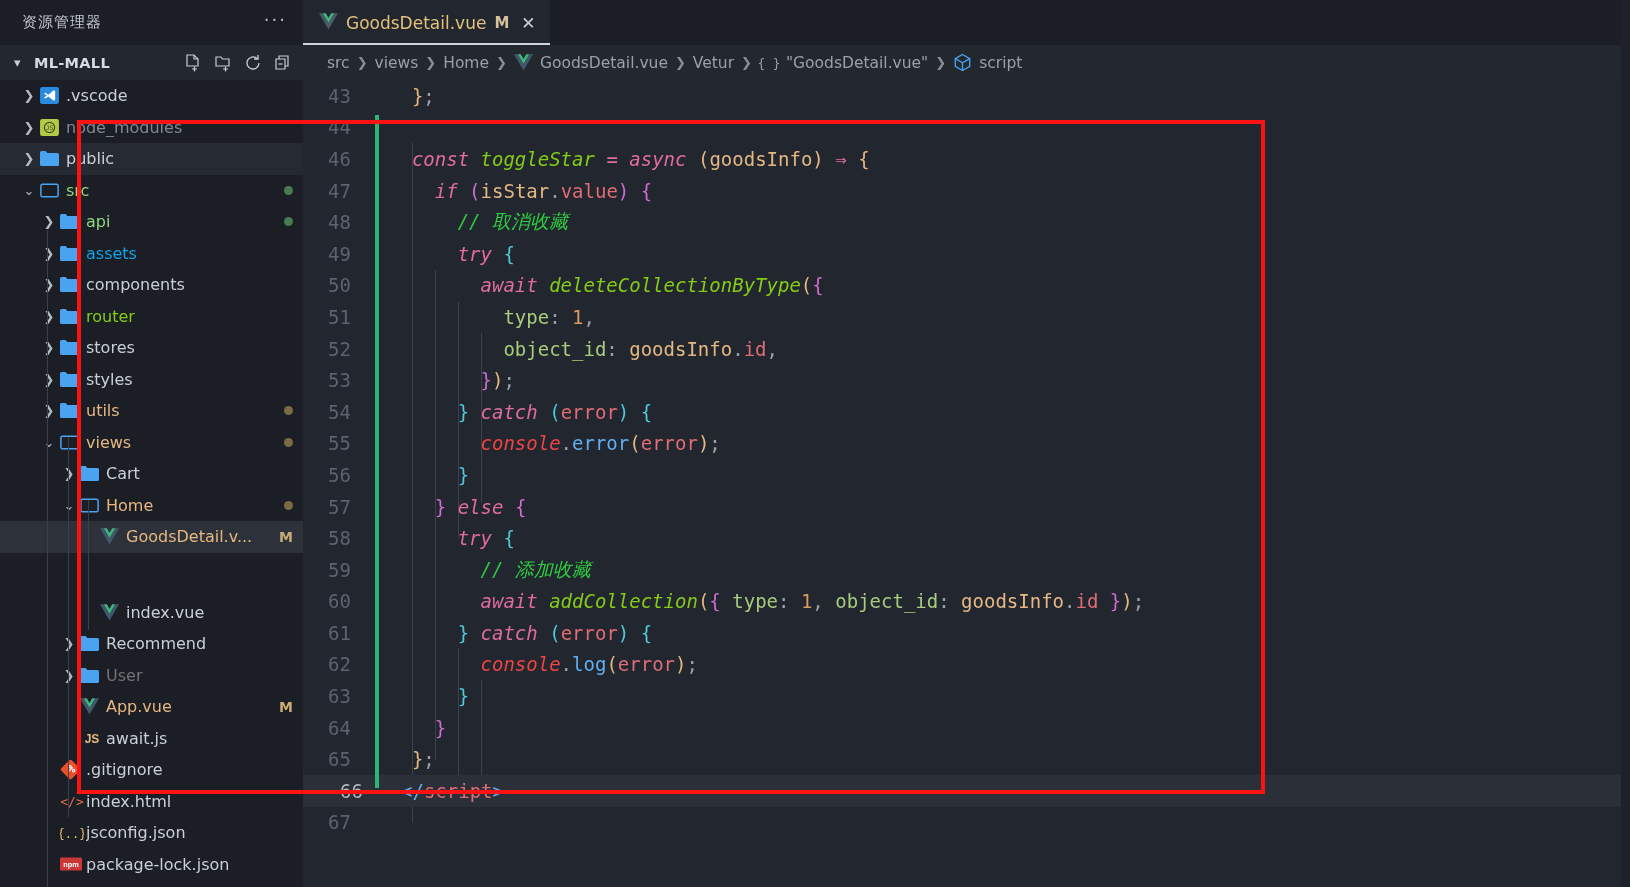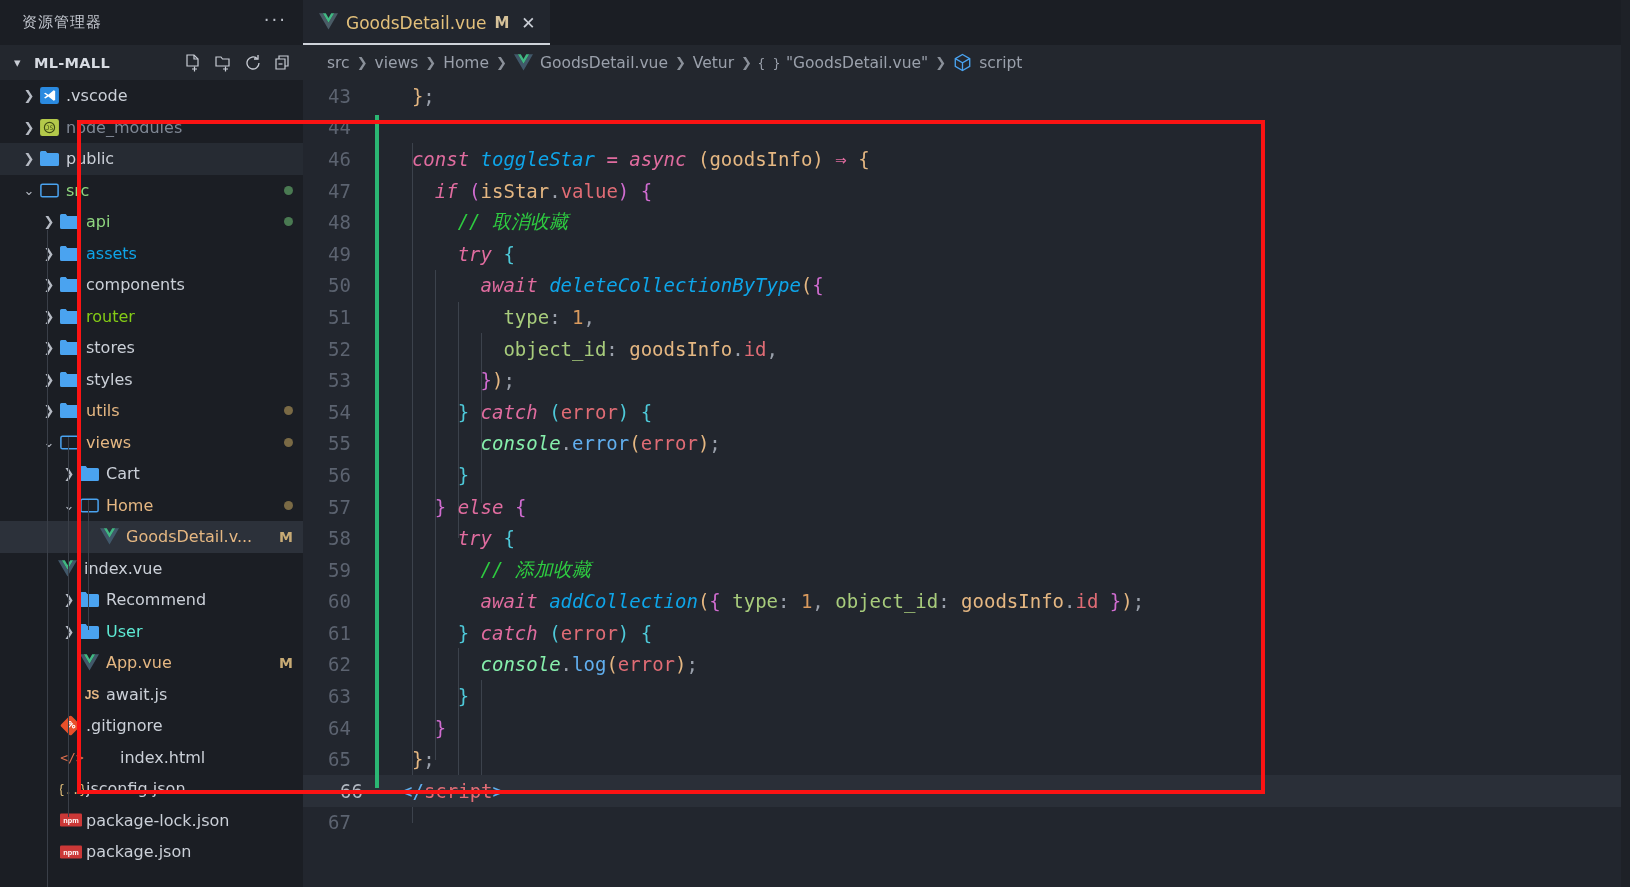--- a/index.html
+++ b/index.html
@@ -94,27 +94,27 @@
     color: #5c6370; font-size: 19px;
   }
   .cline.current .gutter { color: #b4bac3; margin-left: 12px; }
   .gutterbar {
     position: absolute; left: 72px; width: 4px; top:0; bottom: 0; background: #2bb673;
   }
   .code { padding-left: 24px; }
 
   
   .t-kw   { color: #e06c9f; font-style: italic; }
-  .t-fn   { color: #0ea5e9; font-style: italic; }
+  .t-fn   { color: #84cc16; font-style: italic; }
   .t-cmt  { color: #2ecc40; font-style: italic; }
   .t-prop { color: #a8cc7c; }
   .t-var  { color: #e5b782; }
   .t-num  { color: #d99a5e; }
   .t-id   { color: #e06c75; }
-  .t-id2  { color: #86efac; font-style: italic; text-align: right; }
+  .t-id2  { color: #ef4444; font-style: italic; text-align: right; }
   .t-meth { color: #61afef; }
   .t-b1   { color: #e5b782; }
   .t-b2   { color: #d06cd0; }
   .t-b3   { color: #4ec9d9; }
   .t-punc { color: #9aa0ab; }
   .t-op   { color: #e06c9f; }
   .t-tag  { color: #e06c75; }
   .t-ang  { color: #61afef; }
   .guides { position: absolute; top: 0; bottom: 0; left: 0; right: 0; pointer-events: none; }
   .gl { position: absolute; width: 1px; background: #3c424c; }
@@ -386,21 +386,21 @@
             <span style="display: flex; align-items: center;">
               <svg width="19" height="17" viewBox="0 0 24 21">
                 <path d="M0 0h4.8L12 12.2 19.2 0H24L12 20.5z" fill="#41586a"></path>
                 <path d="M4.8 0h3.8L12 6 15.4 0h3.8L12 12.2z" fill="#41b883"></path>
               </svg>
             </span>
           </span>
           <span class="nm" style="color: rgb(229, 183, 130);">GoodsDetail.v...</span>
           <span class="badge" style="color: rgb(200, 171, 117);">M</span>
         </div>
-        <div class="row" style="padding-left: 36px;">
+        <div class="row" style="padding-left: 78px; margin-top: 44px;">
           <span class="twist blank"></span>
           <span class="ico">
             <span style="display: flex; align-items: center;">
               <svg width="19" height="17" viewBox="0 0 24 21">
                 <path d="M0 0h4.8L12 12.2 19.2 0H24L12 20.5z" fill="#41586a"></path>
                 <path d="M4.8 0h3.8L12 6 15.4 0h3.8L12 12.2z" fill="#41b883"></path>
               </svg>
             </span>
           </span>
           <span class="nm" style="color: rgb(203, 208, 216);">index.vue</span>
@@ -418,21 +418,21 @@
         </div>
         <div class="row" style="padding-left: 58px;">
           <span class="twist">❯</span>
           <span class="ico">
             <span style="display: flex; align-items: center;">
               <svg width="19" height="15" viewBox="0 0 19 15">
                 <path d="M0 1.5A1.5 1.5 0 0 1 1.5 0h4.2l1.6 2h10.2A1.5 1.5 0 0 1 19 3.5v10A1.5 1.5 0 0 1 17.5 15h-16A1.5 1.5 0 0 1 0 13.5z" fill="#4aa3f0"></path>
               </svg>
             </span>
           </span>
-          <span class="nm" style="color: #5eead4;">User</span>
+          <span class="nm" style="color: #737373;">User</span>
         </div>
         <div class="row" style="padding-left: 58px;">
           <span class="twist blank"></span>
           <span class="ico">
             <span style="display: flex; align-items: center;">
               <svg width="19" height="17" viewBox="0 0 24 21">
                 <path d="M0 0h4.8L12 12.2 19.2 0H24L12 20.5z" fill="#41586a"></path>
                 <path d="M4.8 0h3.8L12 6 15.4 0h3.8L12 12.2z" fill="#41b883"></path>
               </svg>
             </span>
@@ -465,21 +465,21 @@
         </div>
         <div class="row" style="padding-left: 38px;">
           <span class="twist blank"></span>
           <span class="ico">
             <span style="display: flex; align-items: center;">
               <svg width="24" height="18" viewBox="0 0 26 18">
                 <text x="13" y="14" font-size="14" text-anchor="middle" fill="#e0704f" font-family="monospace">&lt;/&gt;</text>
               </svg>
             </span>
           </span>
-          <span class="nm" style="color: rgb(203, 208, 216); margin-left: 34px;">index.html</span>
+          <span class="nm" style="color: rgb(203, 208, 216);">index.html</span>
         </div>
         <div class="row" style="padding-left: 38px;">
           <span class="twist blank"></span>
           <span class="ico">
             <span style="display: flex; align-items: center;">
               <svg width="24" height="18" viewBox="0 0 26 18">
                 <text x="13" y="14" font-size="13" text-anchor="middle" fill="#e3c07b" font-family="monospace">{..}</text>
               </svg>
             </span>
           </span>

